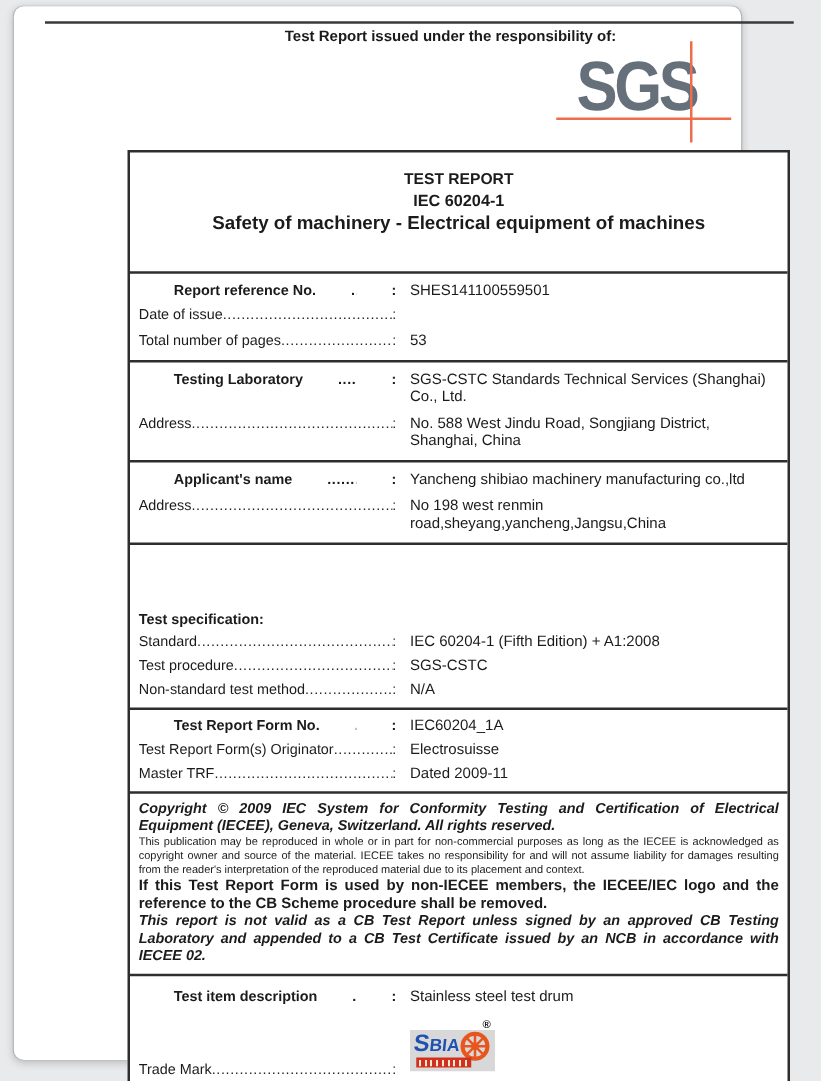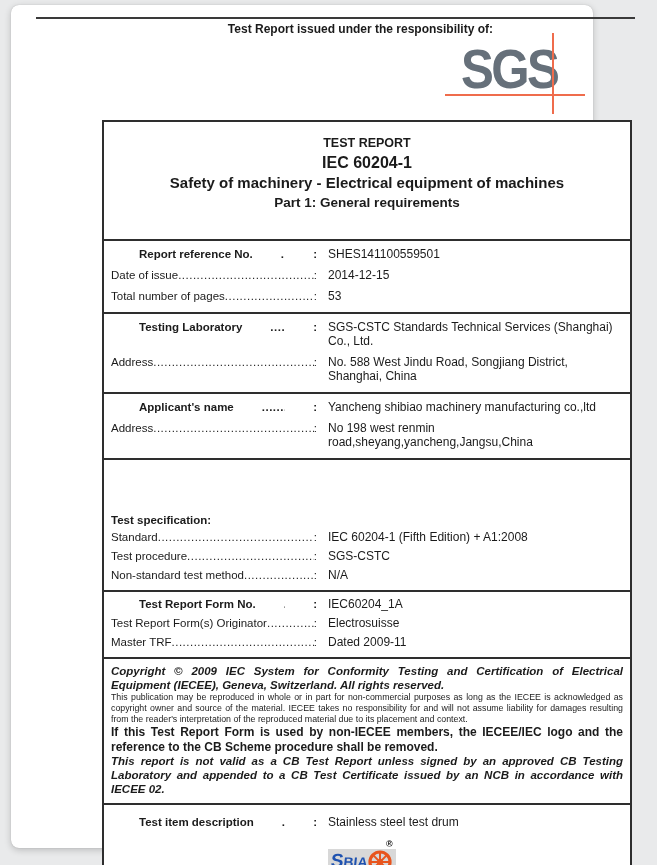--- a/index.html
+++ b/index.html
@@ -34,21 +34,21 @@
   
   .rtable {
     position:absolute; left:91px; top:115px; width:530px;
     border:2px solid #2e2e2e; background:#fff;
   }
   .sec { border-top:2px solid #2e2e2e; }
   .sec:first-child { border-top:none; }
 
   .titleblock { text-align:center; padding:13px 10px 27px; font-weight:bold; line-height:1.35; }
   .tb1 { font-size:12.5px; }
-  .tb2 { font-size:16px; }
+  .tb2 { font-size:13px; }
   .tb3 { font-size:15px; }
   .tb4 { font-size:13.5px; }
 
   .grp { padding:3px 0 5px; }
   .row { display:flex; align-items:baseline; padding:3.5px 8px 3.5px 7px; }
   .lbl { width:206px; flex:none; display:flex; align-items:baseline; overflow:hidden; font-size:11.5px; }
   .lbl .t { white-space:nowrap; }
   .dots { flex:1; overflow:hidden; white-space:nowrap; }
   .dots::after { content:"........................................................................"; letter-spacing:.5px; }
   .colon { flex:none; }
@@ -99,39 +99,37 @@
     <div class="sgs-vline"></div>
     <div class="sgs-hline"></div>
   </div>
 
   <div class="rtable">
 
     <div class="sec titleblock">
       <div class="tb1">TEST REPORT</div>
       <div class="tb2">IEC 60204-1</div>
       <div class="tb3">Safety of machinery - Electrical equipment of machines</div>
-      <div class="tb4">Part 1: General requirements</div>
     </div>
 
     <div class="sec grp">
       <div class="row">
         <div class="lbl b">
             <span class="t">Report reference No.</span>
             <span class="dots"></span>
             <span class="colon">:</span>
           </div>
         <div class="val">SHES141100559501</div>
       </div>
       <div class="row">
         <div class="lbl">
             <span class="t">Date of issue</span>
             <span class="dots"></span>
             <span class="colon">:</span>
           </div>
-        <div class="val">2014-12-15</div>
       </div>
       <div class="row">
         <div class="lbl">
             <span class="t">Total number of pages</span>
             <span class="dots"></span>
             <span class="colon">:</span>
           </div>
         <div class="val">53</div>
       </div>
     </div>

